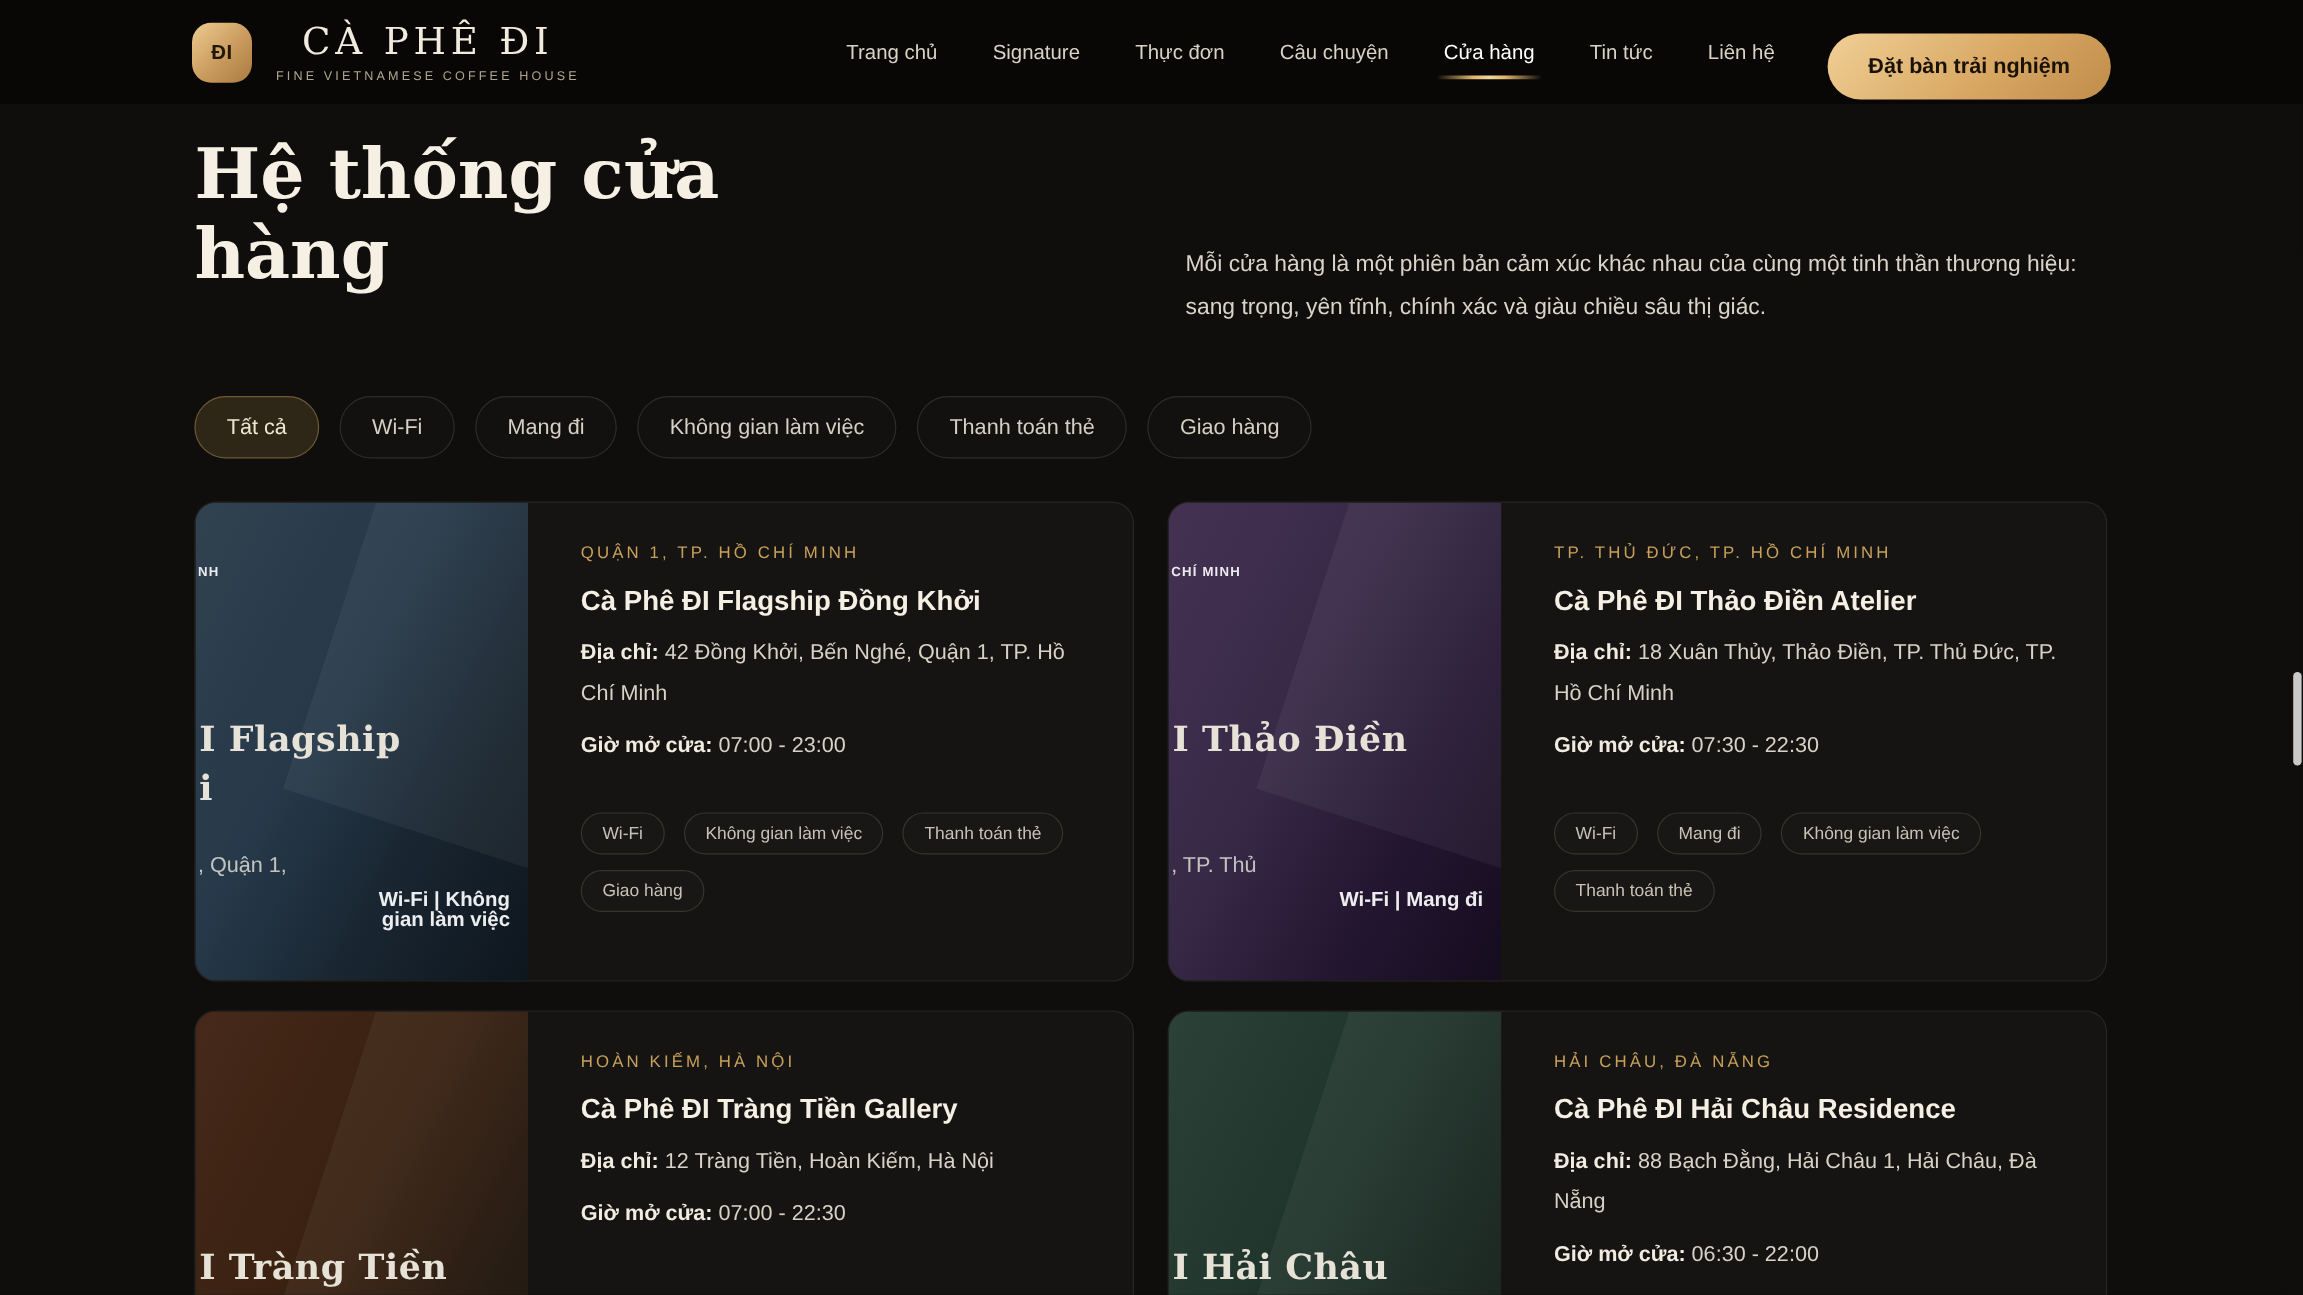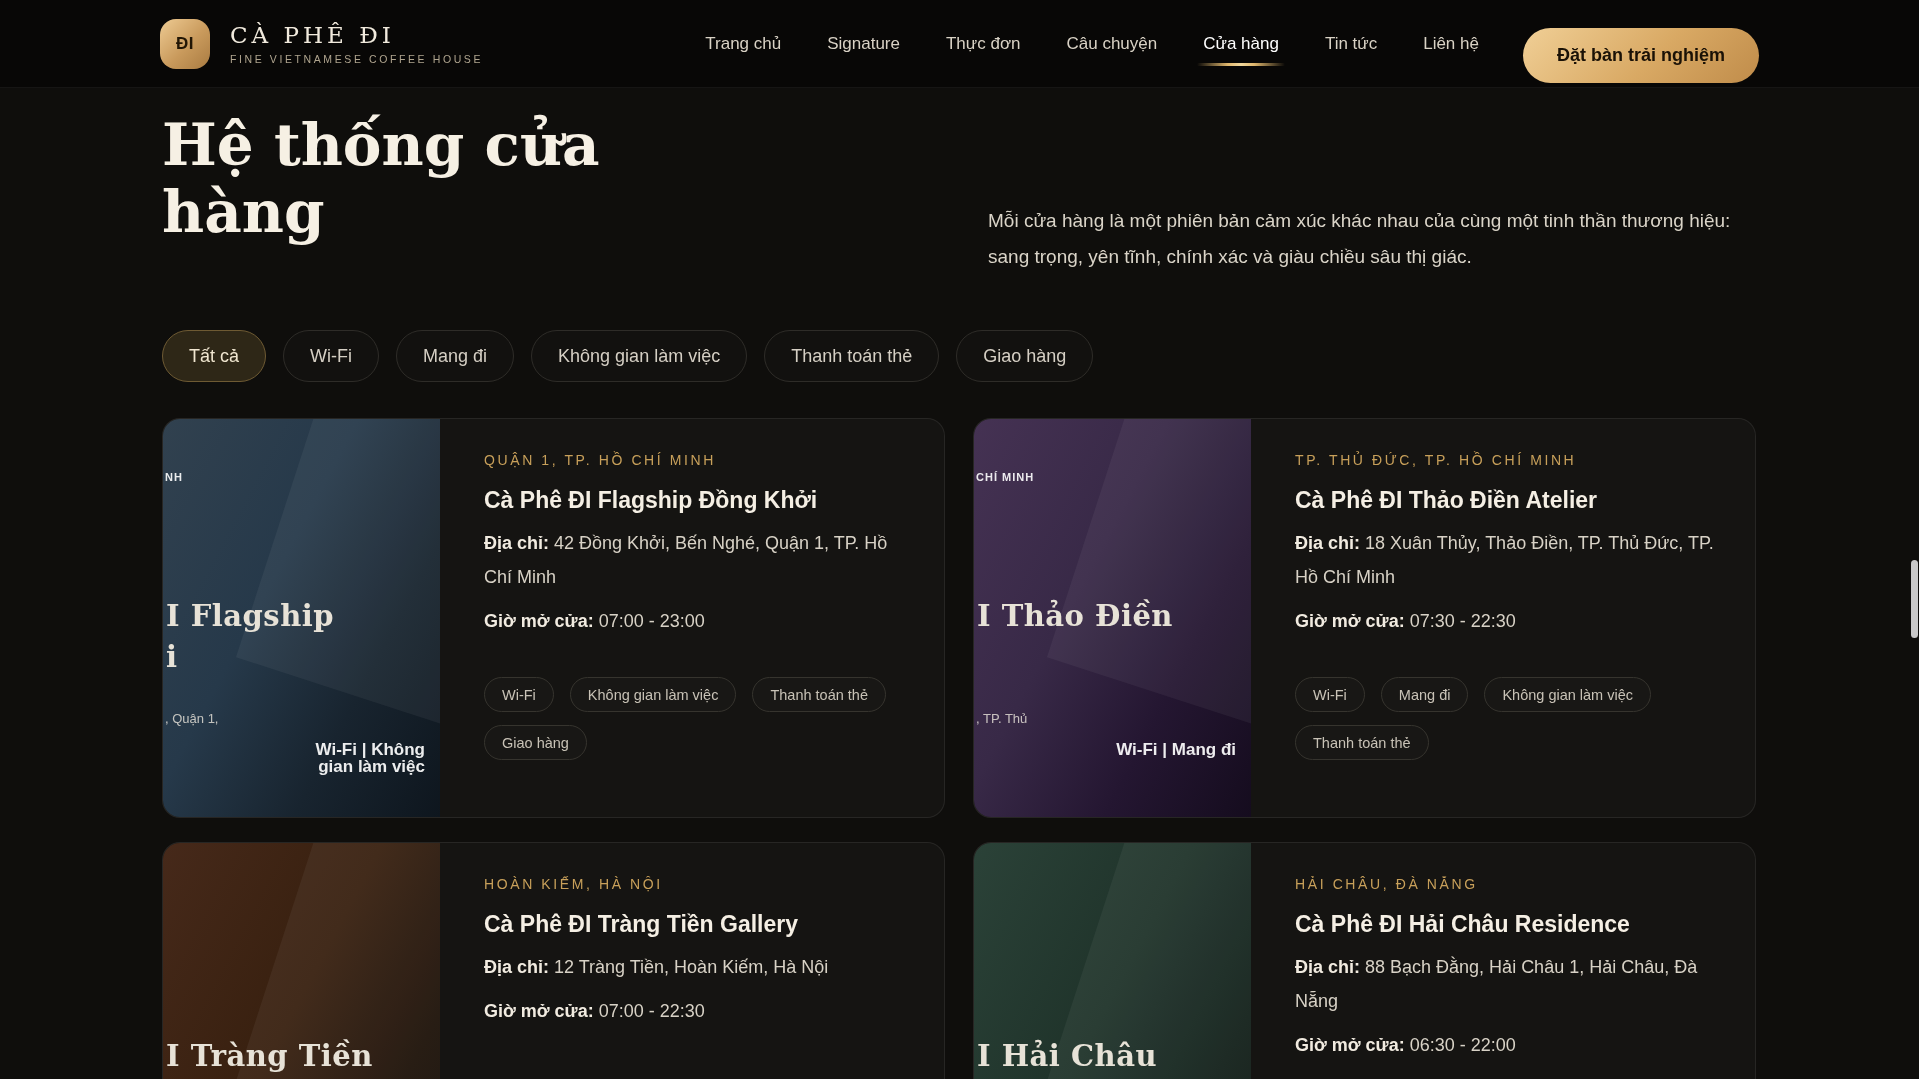--- a/index.html
+++ b/index.html
@@ -24,22 +24,23 @@
   .logo-badge{
     width:50px; height:50px; border-radius:16px;
     background:linear-gradient(135deg,#eecb93 0%,#d3a express 60%,#a97b41 100%);
     background:linear-gradient(135deg,#eecb93 0%,#c99a5c 55%,#a97b41 100%);
     display:flex; align-items:center; justify-content:center;
     font-weight:bold; font-size:17px; color:#221605; letter-spacing:0.5px;
   }
   .brand-text{ display:flex; flex-direction:column; gap:5px; }
   .brand-title{
     font-family:"DejaVu Serif", serif;
-    font-size:23px; letter-spacing:4px; color:#f1eadd; font-weight:400;
+    font-size:31px; letter-spacing:4px; color:#f1eadd; font-weight:400;
     white-space:nowrap;
+    text-align:center;
   }
   .brand-sub{
     font-size:10.5px; letter-spacing:2.6px; color:#b0a58f; white-space:nowrap;text-align:center;
   }
   .main-nav{ margin-left:auto; display:flex; align-items:center; gap:46px; }
   .nav-link{
     font-size:17px; color:#d9d2c5; cursor:pointer; position:relative; white-space:nowrap;
   }
   .nav-link.active{ color:#ffffff; }
   .nav-link.active::after{
@@ -120,21 +121,21 @@
     font-size:29px; letter-spacing:0.5px; color:#e7e2d7;
     white-space:nowrap;
   }
   .img-big2{
     position:absolute; left:3px; top:221px;
     font-family:"DejaVu Serif", serif; font-weight:bold;
     font-size:29px; color:#e7e2d7; white-space:nowrap;
   }
   .img-small{
     position:absolute; left:2px; top:292px;
-    font-size:13px; color:rgba(235,230,220,0.8); white-space:nowrap;
+    font-size:18px; color:rgba(235,230,220,0.8); white-space:nowrap;
   }
   .img-features{
     position:absolute; right:15px; top:322px; width:125px;
     font-size:17px; font-weight:bold; line-height:17px;
     color:rgba(255,255,255,0.92); text-align:right;
   }
   .row2 .img-big{ top:196px; }
   .row2 .img-big2{ top:234px; }
 
   .card-body{ flex:1; padding:33px 40px 0 44px; }

